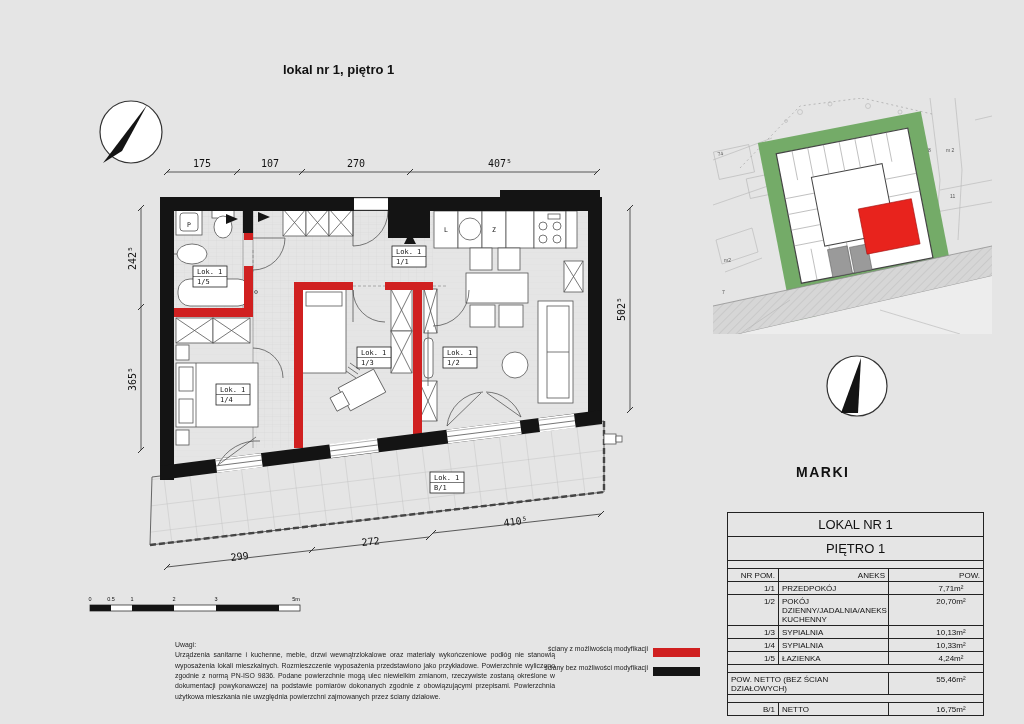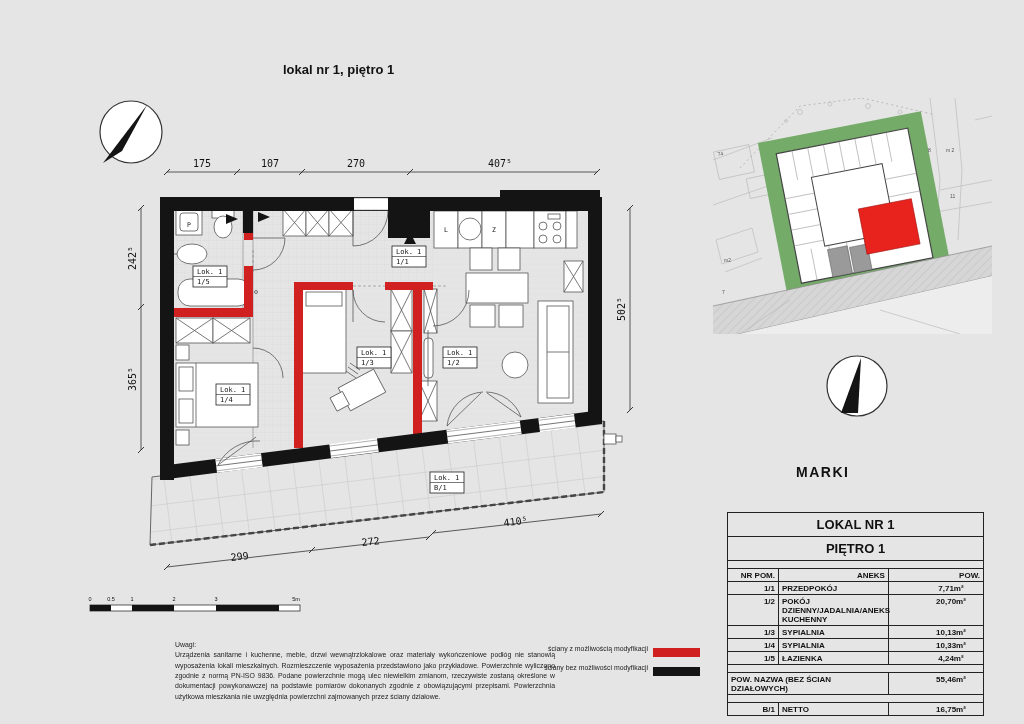--- a/index.html
+++ b/index.html
@@ -9,21 +9,21 @@
   #plan-title{left:283px;top:62px;font-size:13px;font-weight:bold;}
   #city-label{left:796px;top:464px;font-size:14px;font-weight:bold;letter-spacing:1.5px;}
   
   #notes{left:175px;top:640px;width:380px;font-size:6.9px;line-height:1.5;color:#222;}
   #notes .body{text-align:justify;}
   
   .legend-row{position:absolute;font-size:6.9px;color:#222;width:148px;text-align:right;}
   .legend-bar{position:absolute;}
   
   #summary{left:727px;top:512px;}
-  table.sumtab{border-collapse:collapse;width:257px;font-size:8px;font-weight:bold;color:#111;
+  table.sumtab{border-collapse:collapse;width:257px;font-size:8px;font-weight:normal;color:#111;
                table-layout:fixed;}
   table.sumtab td{border:1px solid #222;padding:1.5px 3px;vertical-align:top;}
   table.sumtab tr.big td{font-size:13px;text-align:center;padding:4px 2px;}
   table.sumtab tr.gap td{border-top:1px solid #222;border-bottom:1px solid #222;height:7px;padding:0;}
   table.sumtab td.c{text-align:right;}
   table.sumtab td.r{text-align:center;padding-left:33px;}
   
   .wall{fill:#141414;}
   .redwall{fill:#d02020;}
   .furn{fill:#fff;stroke:#555;stroke-width:0.8;}
@@ -466,21 +466,21 @@
       </tr>
       <tr>
         <td class="c">1/5</td>
         <td>ŁAZIENKA</td>
         <td class="r">4,24m²</td>
       </tr>
       <tr class="gap">
             <td colspan="3"></td>
           </tr>
       <tr>
-        <td colspan="2">POW. NAZWA (BEZ ŚCIAN DZIAŁOWYCH)</td>
+        <td colspan="2">POW. NETTO (BEZ ŚCIAN DZIAŁOWYCH)</td>
         <td class="r">55,46m²</td>
       </tr>
       <tr class="gap">
             <td colspan="3"></td>
           </tr>
       <tr>
         <td class="c">B/1</td>
         <td>NETTO</td>
         <td class="r">16,75m²</td>
       </tr>

